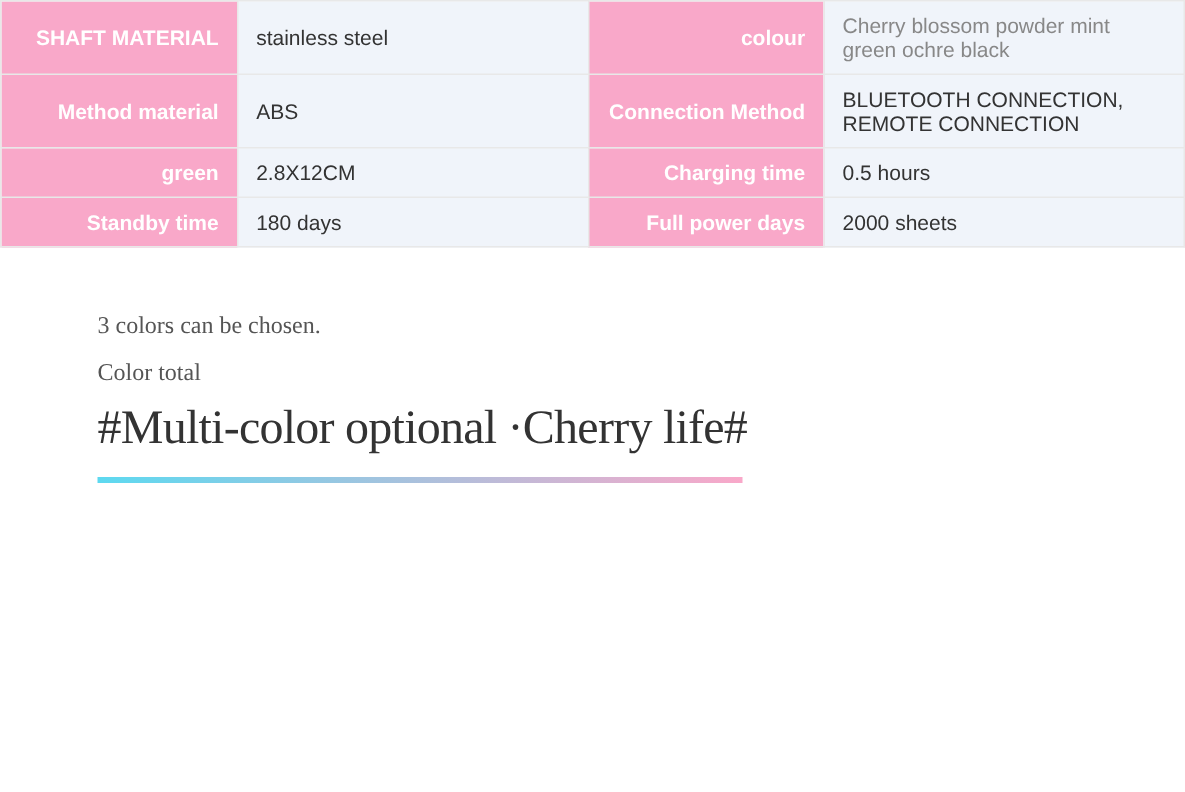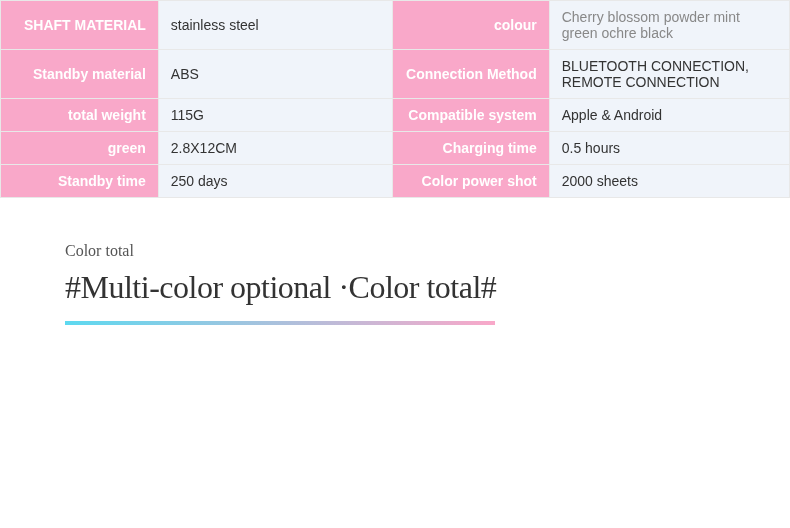--- a/index.html
+++ b/index.html
@@ -95,43 +95,38 @@
 
 <table class="specs-table">
   <tbody id="table-body">
   <tr>
         <td class="label-cell">SHAFT MATERIAL</td>
         <td class="value-cell">stainless steel</td>
         <td class="label-cell-right">colour</td>
         <td class="value-cell-right value-cell-color">Cherry blossom powder mint green ochre black</td>
       </tr>
       <tr>
-        <td class="label-cell">Standby material</td>
+        <td class="label-cell">Method material</td>
         <td class="value-cell">ABS</td>
         <td class="label-cell-right">Connection Method</td>
         <td class="value-cell-right">BLUETOOTH CONNECTION, REMOTE CONNECTION</td>
-      </tr>
-      <tr>
-        <td class="label-cell">total weight</td>
-        <td class="value-cell">115G</td>
-        <td class="label-cell-right">Compatible system</td>
-        <td class="value-cell-right">Apple &amp; Android</td>
       </tr>
       <tr>
         <td class="label-cell">green</td>
         <td class="value-cell">2.8X12CM</td>
         <td class="label-cell-right">Charging time</td>
         <td class="value-cell-right">0.5 hours</td>
       </tr>
       <tr>
         <td class="label-cell">Standby time</td>
-        <td class="value-cell">250 days</td>
-        <td class="label-cell-right">Color power shot</td>
+        <td class="value-cell">180 days</td>
+        <td class="label-cell-right">Full power days</td>
         <td class="value-cell-right">2000 sheets</td>
       </tr>
     </tbody>
 </table>
 
 <div class="bottom-section">
+  <p class="colors-text">3 colors can be chosen.</p>
   <p class="colors-text">Color total</p>
-  <p class="hashtag-text">#Multi-color optional ·Color total#</p>
+  <p class="hashtag-text">#Multi-color optional ·Cherry life#</p>
   <div class="underline-bar"></div>
 </div>
 
 </body></html>

